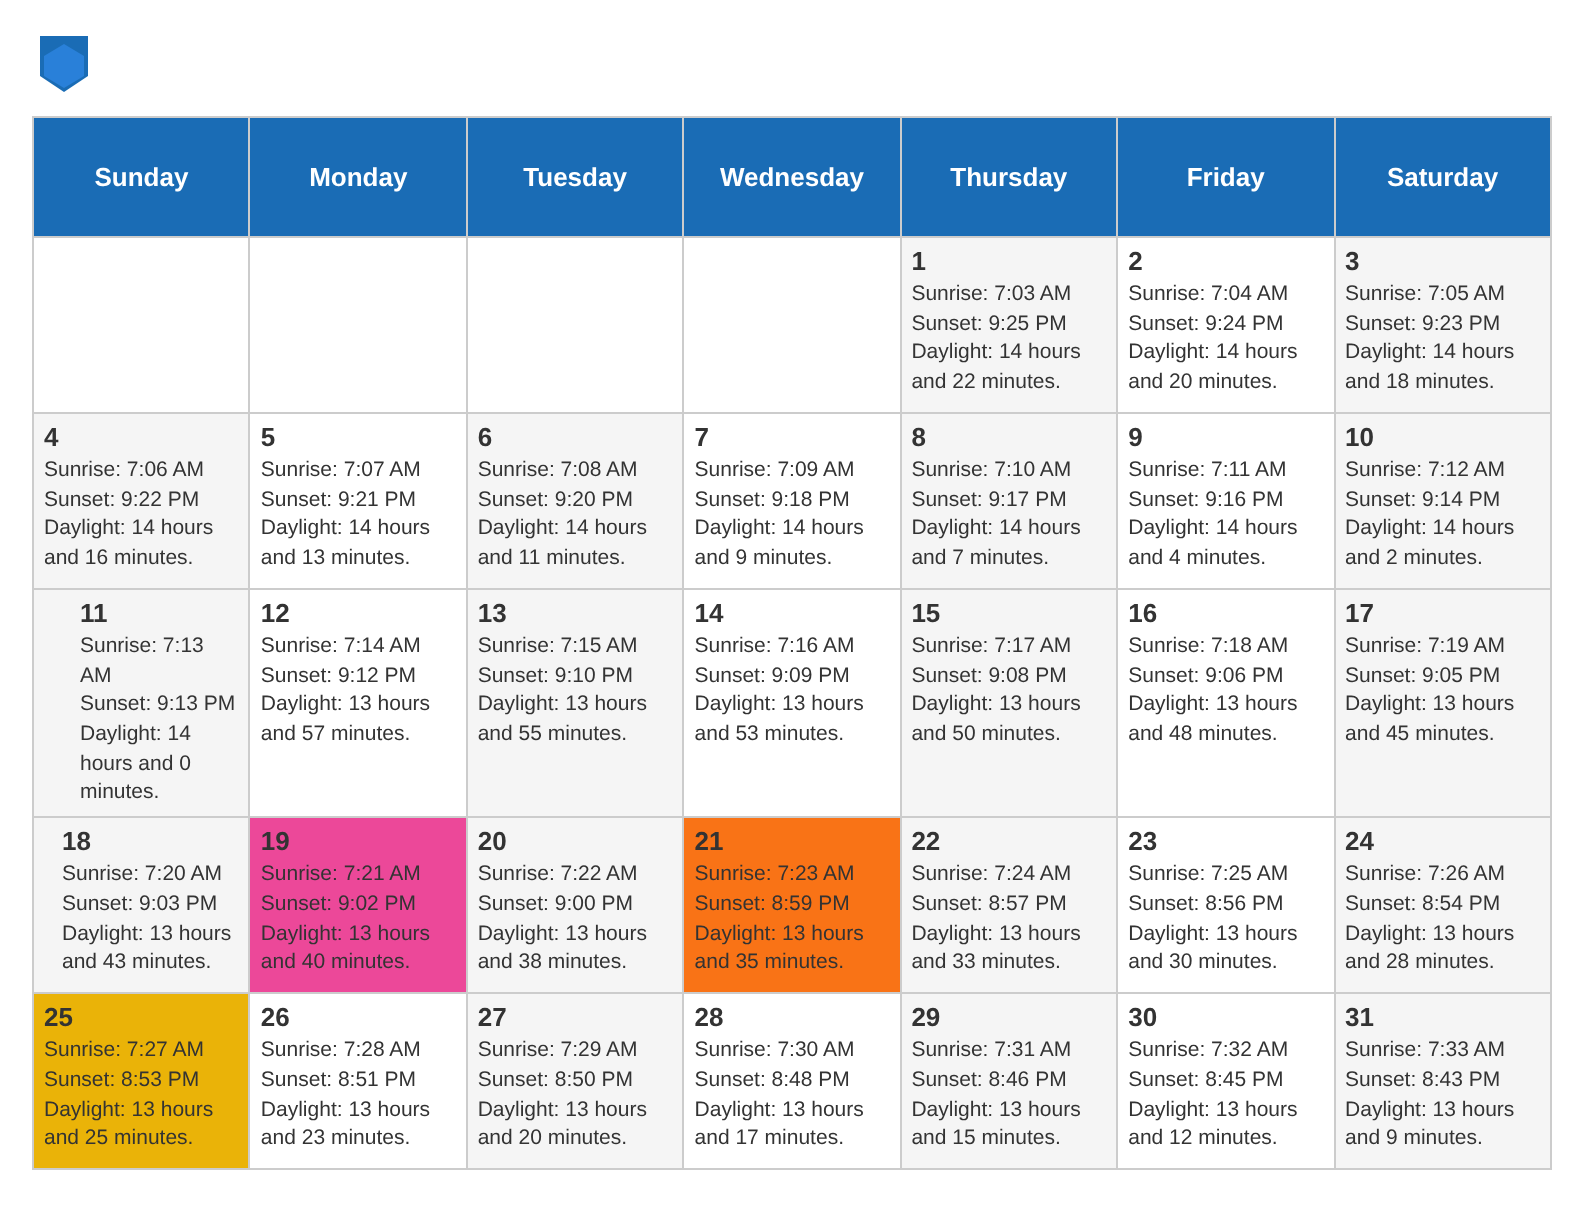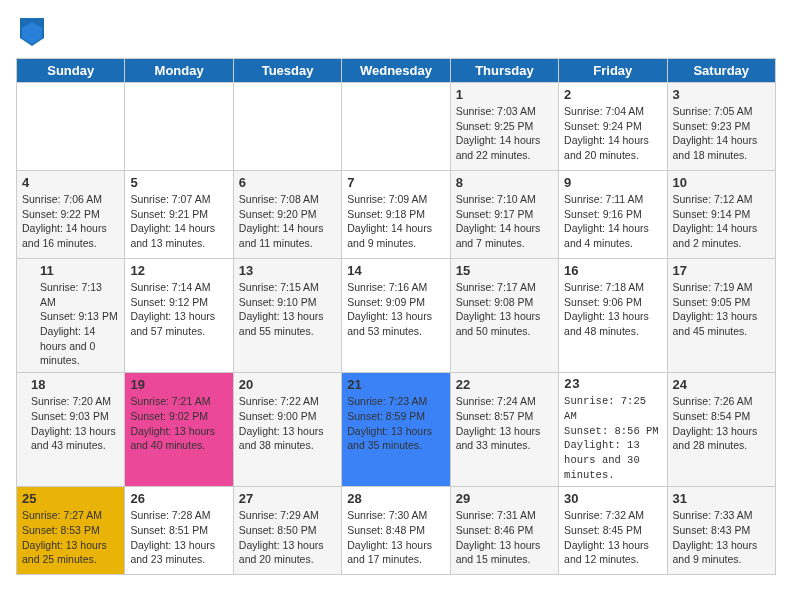--- a/index.html
+++ b/index.html
@@ -49,21 +49,21 @@
     }
     table {
       width: 100%;
       border-collapse: collapse;
       table-layout: fixed;
     }
     thead tr th {
       background: #1a6cb5;
       color: #fff;
       text-align: center;
-      padding: 4px 4px;
+      padding: 22px 4px;
       font-size: 13px;
       font-weight: bold;
       border: 1px solid #ccc;
     }
     tbody tr td {
       border: 1px solid #ccc;
       vertical-align: top;
       padding: 4px 5px;
       height: 88px;
       background: #fff;
@@ -206,29 +206,29 @@
           <div class="day-info">Sunrise: 7:20 AM<br>Sunset: 9:03 PM<br>Daylight: 13 hours and 43 minutes.</div>
         </td>
         <td style="background: #ec4899;">
           <div class="day-number">19</div>
           <div class="day-info">Sunrise: 7:21 AM<br>Sunset: 9:02 PM<br>Daylight: 13 hours and 40 minutes.</div>
         </td>
         <td style="background: rgb(245, 245, 245);">
           <div class="day-number">20</div>
           <div class="day-info">Sunrise: 7:22 AM<br>Sunset: 9:00 PM<br>Daylight: 13 hours and 38 minutes.</div>
         </td>
-        <td style="background: #3b82f6;">
+        <td style="background: #f97316;">
           <div class="day-number">21</div>
           <div class="day-info">Sunrise: 7:23 AM<br>Sunset: 8:59 PM<br>Daylight: 13 hours and 35 minutes.</div>
         </td>
         <td style="background: rgb(245, 245, 245);">
           <div class="day-number">22</div>
           <div class="day-info">Sunrise: 7:24 AM<br>Sunset: 8:57 PM<br>Daylight: 13 hours and 33 minutes.</div>
         </td>
-        <td style="background: rgb(255, 255, 255); font-family: Liberation Mono, monospace;">
+        <td style="background: rgb(255, 255, 255);">
           <div class="day-number">23</div>
           <div class="day-info">Sunrise: 7:25 AM<br>Sunset: 8:56 PM<br>Daylight: 13 hours and 30 minutes.</div>
         </td>
         <td style="background: rgb(245, 245, 245);">
           <div class="day-number">24</div>
           <div class="day-info">Sunrise: 7:26 AM<br>Sunset: 8:54 PM<br>Daylight: 13 hours and 28 minutes.</div>
         </td>
       </tr>
       <tr>
         <td style="background: #eab308;">

